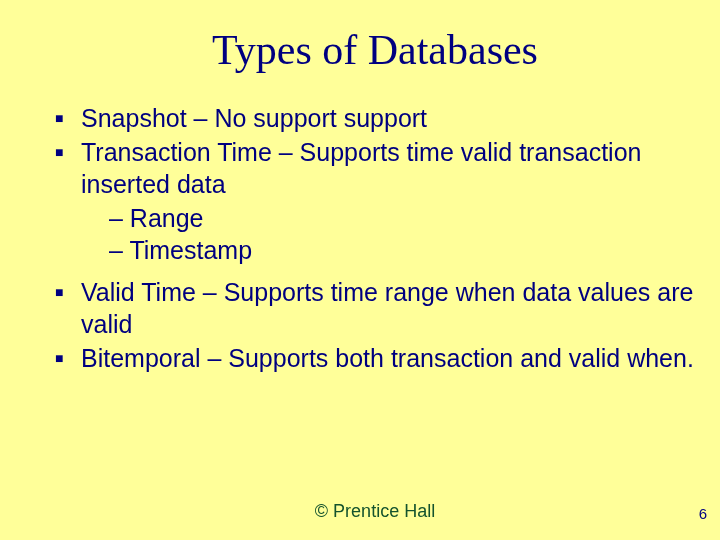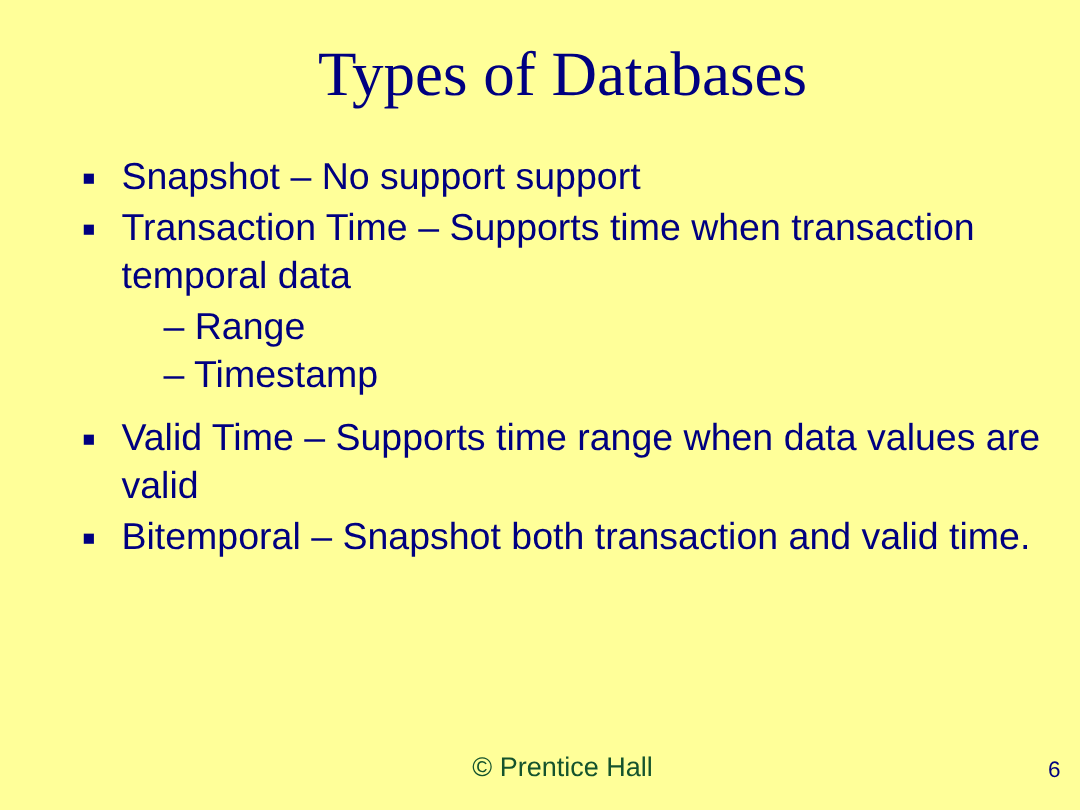--- a/index.html
+++ b/index.html
@@ -86,38 +86,38 @@
 
   <div class="content">
 
     <div class="bullet-row">
       <div class="bullet-glyph">■</div>
       <div class="bullet-text">Snapshot – No support support</div>
     </div>
 
     <div class="bullet-row">
       <div class="bullet-glyph">■</div>
-      <div class="bullet-text">Transaction Time – Supports time when transaction temporal data</div>
+      <div class="bullet-text">Transaction Time – Supports time valid transaction inserted data</div>
     </div>
 
     <div class="sub-indent">
       <div class="sub-row">– Range</div>
       <div class="sub-row">– Timestamp</div>
     </div>
 
     <div class="gap"></div>
 
     <div class="bullet-row">
       <div class="bullet-glyph">■</div>
       <div class="bullet-text">Valid Time – Supports time range when data values are valid</div>
     </div>
 
     <div class="bullet-row">
       <div class="bullet-glyph">■</div>
-      <div class="bullet-text">Bitemporal – Snapshot both transaction and valid time.</div>
+      <div class="bullet-text">Bitemporal – Supports both transaction and valid when.</div>
     </div>
 
   </div>
 
   <div class="footer-center">© Prentice Hall</div>
   <div class="footer-right">6</div>
 
 </div>
 
 </body></html>

